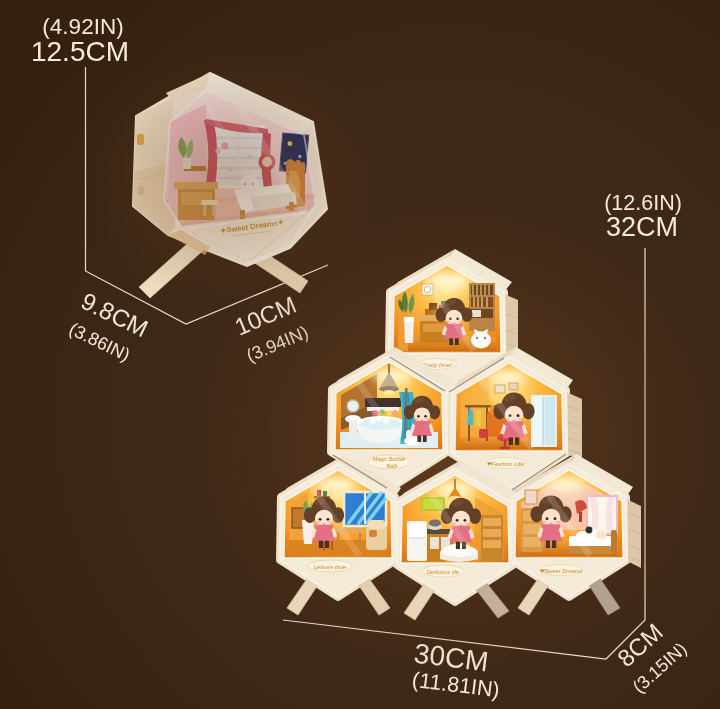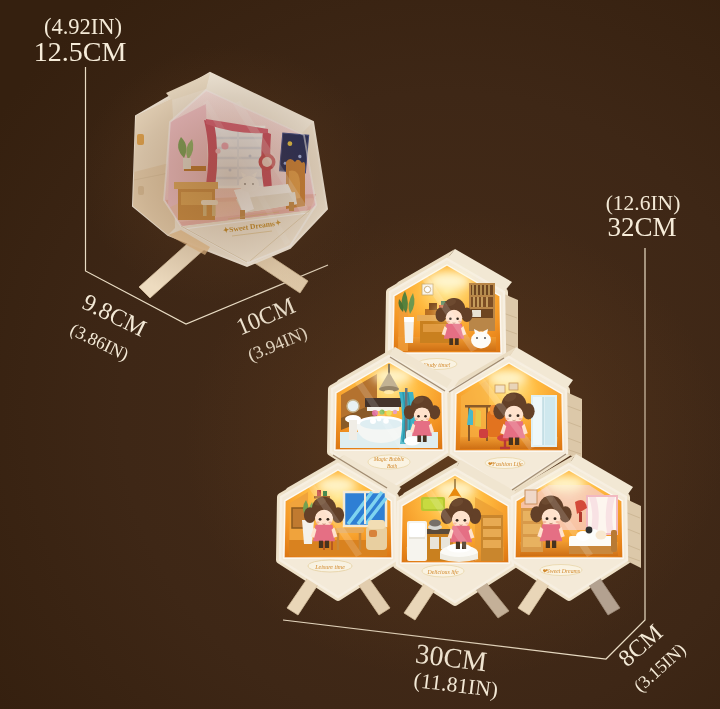--- a/index.html
+++ b/index.html
@@ -1,17 +1,17 @@
 <!DOCTYPE html>
 <html><head>
 <meta charset="utf-8">
 <style>
   html,body{margin:0;padding:0;}
   #stage{position:relative;width:720px;height:709px;overflow:hidden;
-    font-family:Liberation Serif, serif;}
+    font-family:Liberation Sans, sans-serif;}
 </style>
 </head>
 <body>
 <div id="stage">
 <svg width="720" height="709" viewBox="0 0 720 709">
 <defs>
   <radialGradient id="bgGlow" cx="0.62" cy="0.58" r="0.75">
     <stop offset="0" stop-color="#462c19"></stop>
     <stop offset="0.6" stop-color="#3e2716"></stop>
     <stop offset="1" stop-color="#35200f"></stop>

